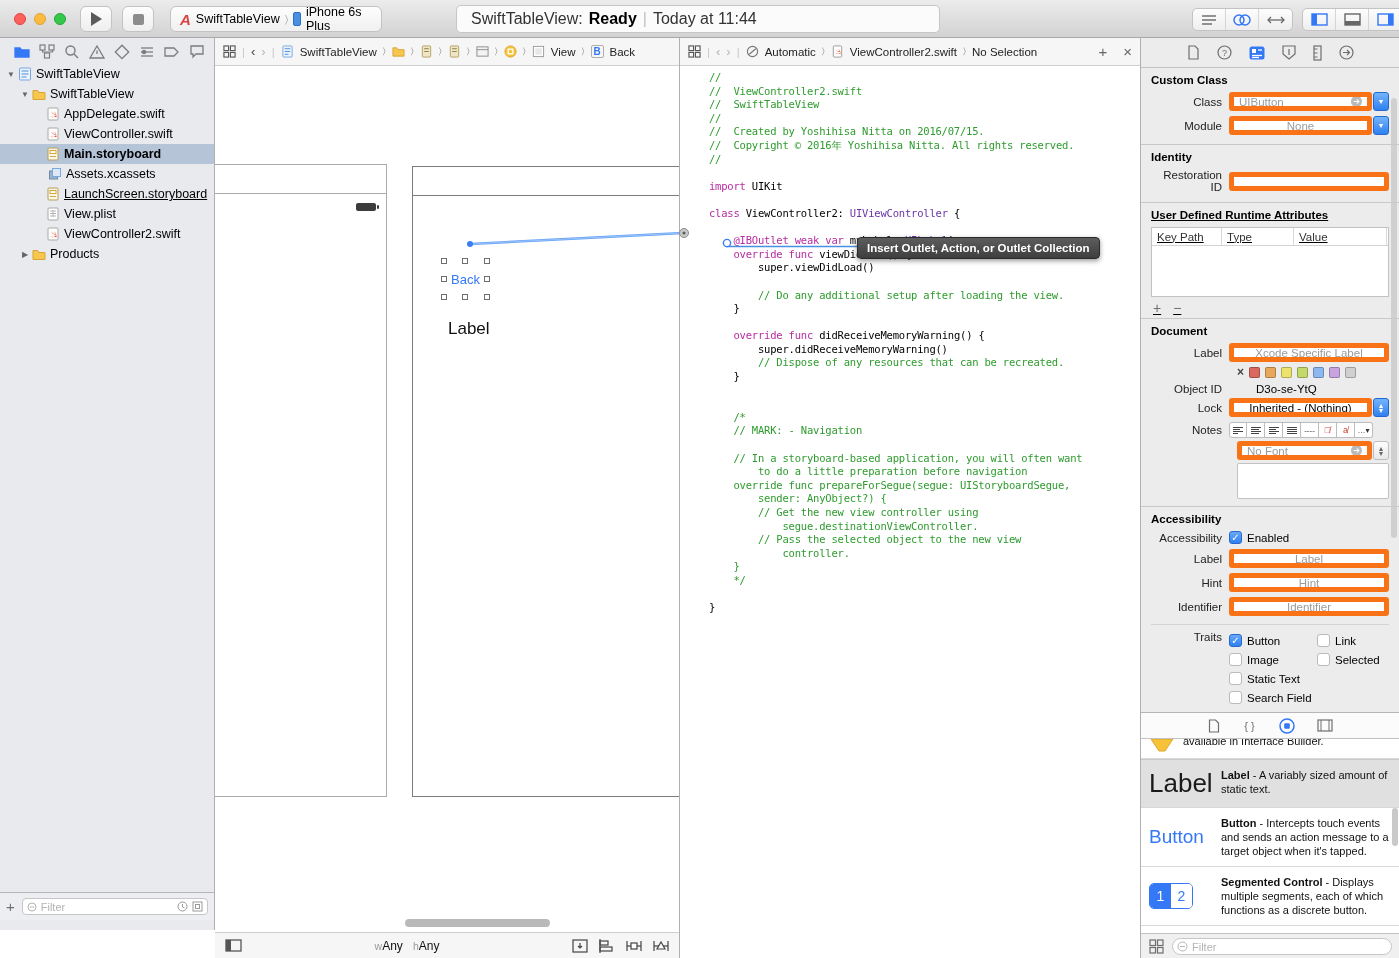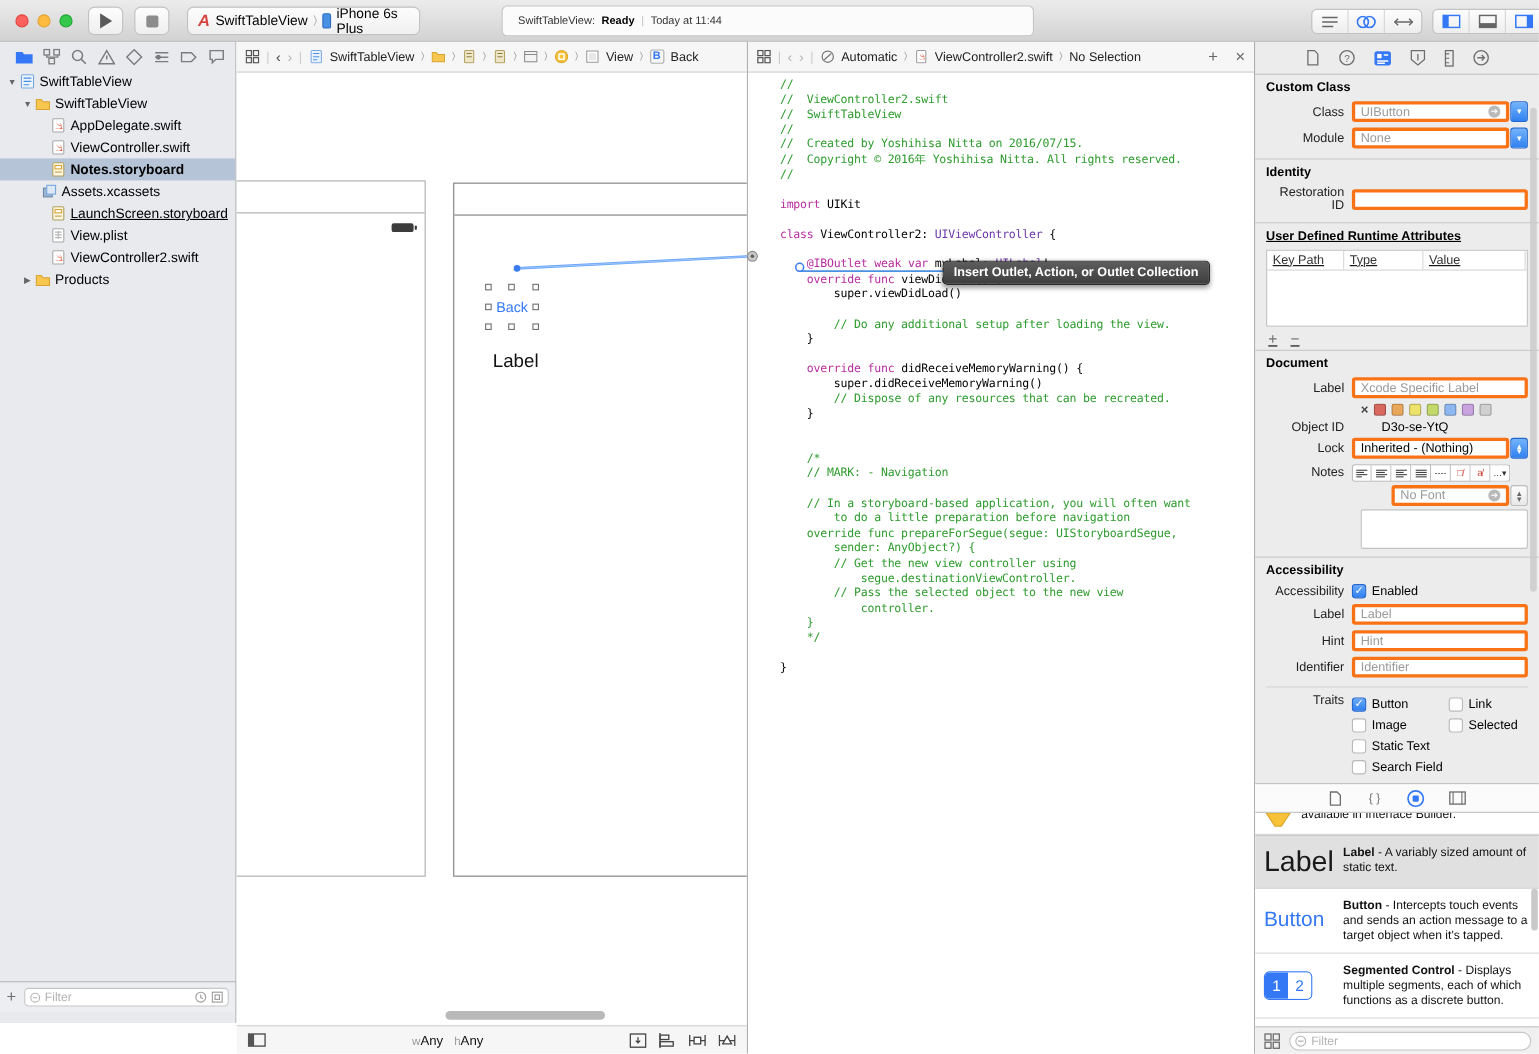--- a/index.html
+++ b/index.html
@@ -15,21 +15,21 @@
   .tl.grn { left:54px; background:#34c749; border:1px solid #23a636; }
   .tbtn { top:6px; height:26px; border:1px solid #c3c3c3; border-radius:6px; background:linear-gradient(#fdfdfd,#eee); display:flex; align-items:center; justify-content:center; }
   #play-btn { left:80px; width:32px; }
   #stop-btn { left:122px; width:32px; }
   .play-tri { width:0; height:0; border-left:11px solid #5a5a5a; border-top:7px solid transparent; border-bottom:7px solid transparent; }
   .stop-sq { width:11px; height:11px; background:#8c8c8c; border-radius:2px; }
   #scheme { left:170px; top:6px; width:212px; height:26px; background:linear-gradient(#fdfdfd,#f0f0f0); border:1px solid #c3c3c3; border-radius:6px; display:flex; align-items:center; gap:5px; padding:0 9px; font-size:12.5px; }
   .chev { color:#b0b0b0; font-size:11px; }
   .xcode-a { color:#d64541; font-weight:bold; font-style:italic; font-size:15px; }
   .phone-ic { width:9px; height:14px; background:#4a90e2; border-radius:2px; border:1px solid #2f6fc2; }
-  #status-box { left:456px; top:5px; width:484px; height:28px; background:#fbfbfb; border:1px solid #c6c6c6; border-radius:5px; display:flex; align-items:center; padding:0 14px; gap:6px; font-size:10px; color:#333; }
+  #status-box { left:456px; top:5px; width:484px; height:28px; background:#fbfbfb; border:1px solid #c6c6c6; border-radius:5px; display:flex; align-items:center; padding:0 14px; gap:6px; font-size:16px; color:#333; }
   #status-box b { color:#000; }
   .vsep { color:#c0c0c0; }
   .seg-group { top:8px; height:23px; display:flex; border:1px solid #c3c3c3; border-radius:5px; background:linear-gradient(#fdfdfd,#eee); }
   .seg-group .seg { width:33px; display:flex; align-items:center; justify-content:center; border-right:1px solid #d5d5d5; }
   .seg-group .seg:last-child { border-right:none; }
   #editor-group { left:1192px; } #view-group { left:1302px; }
 
   
   #navigator { left:0; top:38px; width:215px; height:892px; background:#e8eaee; border-right:1px solid #b0b0b0; }
   #nav-tabs { display:flex; gap:9px; padding:6px 0 4px 14px; align-items:center; }
@@ -75,21 +75,21 @@
   .c { color:#2e9b2e; } .k { color:#b72ca0; } .t { color:#6a35a8; } .p { color:#000; }
   #tooltip { left:857px; top:237px; height:22px; background:linear-gradient(#5d5d5d,#3e3e3e); border:1px solid #2a2a2a; border-radius:4px; color:#fff; font-size:11.5px; font-weight:bold; display:flex; align-items:center; padding:0 9px; box-shadow:0 2px 5px rgba(0,0,0,.4); z-index:60; }
 
   
   #inspector { left:1140px; top:38px; width:259px; height:920px; background:#ececec; border-left:1px solid #b0b0b0; overflow:hidden; font-size:11.5px; }
   #insp-tabs { height:30px; border-bottom:1px solid #c2c2c2; display:flex; align-items:center; justify-content:center; gap:17px; }
   .sec { padding:6px 10px 7px 10px; border-bottom:1px solid #c8c8c8; }
   .sec h3 { font-size:11.5px; font-weight:bold; margin-bottom:6px; }
   .frow { display:flex; align-items:center; margin-bottom:5px; }
   .flabel { width:78px; text-align:right; padding-right:7px; color:#222; flex:0 0 auto; }
-  .field { flex:1; height:19px; background:#fff; border:3px solid #f97316; border-radius:3px; display:flex; align-items:center; padding:0 5px; color:#9b9b9b; overflow:hidden; }
+  .field { flex:1; height:19px; background:#fff; border:5px solid #f97316; border-radius:3px; display:flex; align-items:center; padding:0 5px; color:#9b9b9b; overflow:hidden;justify-content:center; }
   .field.black { color:#000; }
   .stepper { width:16px; height:19px; margin-left:1px; border-radius:3px; background:linear-gradient(#74b4fb,#2f80f0); border:1px solid #2468cf; color:#fff; font-size:8px; display:flex; flex-direction:column; align-items:center; justify-content:center; line-height:5px; flex:0 0 auto; }
   .stepper.grey { background:linear-gradient(#fdfdfd,#e8e8e8); border:1px solid #bdbdbd; color:#666; }
   .circ-arrow { margin-left:auto; width:11px; height:11px; border-radius:50%; background:#b9b9b9; color:#fff; font-size:8px; line-height:11px; text-align:center; flex:0 0 auto; }
   .udra-table { border:1px solid #c2c2c2; background:#fff; height:70px; }
   .udra-head { display:flex; border-bottom:1px solid #d4d4d4; height:18px; align-items:center; color:#333; }
   .udra-head div { padding-left:5px; border-right:1px solid #d8d8d8; height:100%; display:flex; align-items:center; }
   .pm { color:#707070; font-size:14px; padding:3px 2px 0 2px; display:flex; gap:12px; }
   .swatches { display:flex; gap:5px; align-items:center; margin:2px 0 4px 86px; }
   .swatch { width:11px; height:11px; border-radius:2px; border:1px solid rgba(0,0,0,.25); }
@@ -292,23 +292,23 @@
         </svg>
         <span>ViewController.swift</span>
       </div>
       <div class="trow sel" style="padding-left: 34px;">
         <span class="tri"></span>
         <svg class="ticon" viewBox="0 0 14 14">
           <rect x="2" y="1" width="10" height="12" rx="1" fill="#fcf6e2" stroke="#b2a05e"></rect>
           <rect x="4" y="3.5" width="6" height="3" fill="#fff" stroke="#d9a433"></rect>
           <line x1="4" y1="9.5" x2="10" y2="9.5" stroke="#c4ab55"></line>
         </svg>
-        <span>Notes.storyboard</span>
-      </div>
-      <div class="trow" style="padding-left: 26px;">
+        <span>Main.storyboard</span>
+      </div>
+      <div class="trow" style="padding-left: 36px;">
         <span class="tri"></span>
         <svg class="ticon" viewBox="0 0 14 14">
           <rect x="1.5" y="4" width="8" height="8" fill="#9bb3cc" stroke="#6f8cab"></rect>
           <rect x="4.5" y="1.5" width="8" height="8" fill="#dce8f5" stroke="#7aa7e0"></rect>
         </svg>
         <span>Assets.xcassets</span>
       </div>
       <div class="trow" style="padding-left: 34px; text-decoration: underline;">
         <span class="tri"></span>
         <svg class="ticon" viewBox="0 0 14 14">
@@ -679,21 +679,21 @@
           <div class="nbtn">----</div>
           <div class="nbtn">
             <span class="red-x">□̸</span>
           </div>
           <div class="nbtn">
             <span class="red-x">a̸</span>
           </div>
           <div class="nbtn">…▾</div>
         </div>
     </div>
-    <div class="frow" style="margin-left:114px;margin-bottom:3px;">
+    <div class="frow" style="margin-left:86px;margin-bottom:3px;">
       <div class="field">
           <span>No Font</span>
           <span class="circ-arrow">➔</span>
         </div>
       <div class="stepper grey">
           <span>▴</span>
           <span>▾</span>
         </div>
     </div>
     <div class="notes-area"></div>

